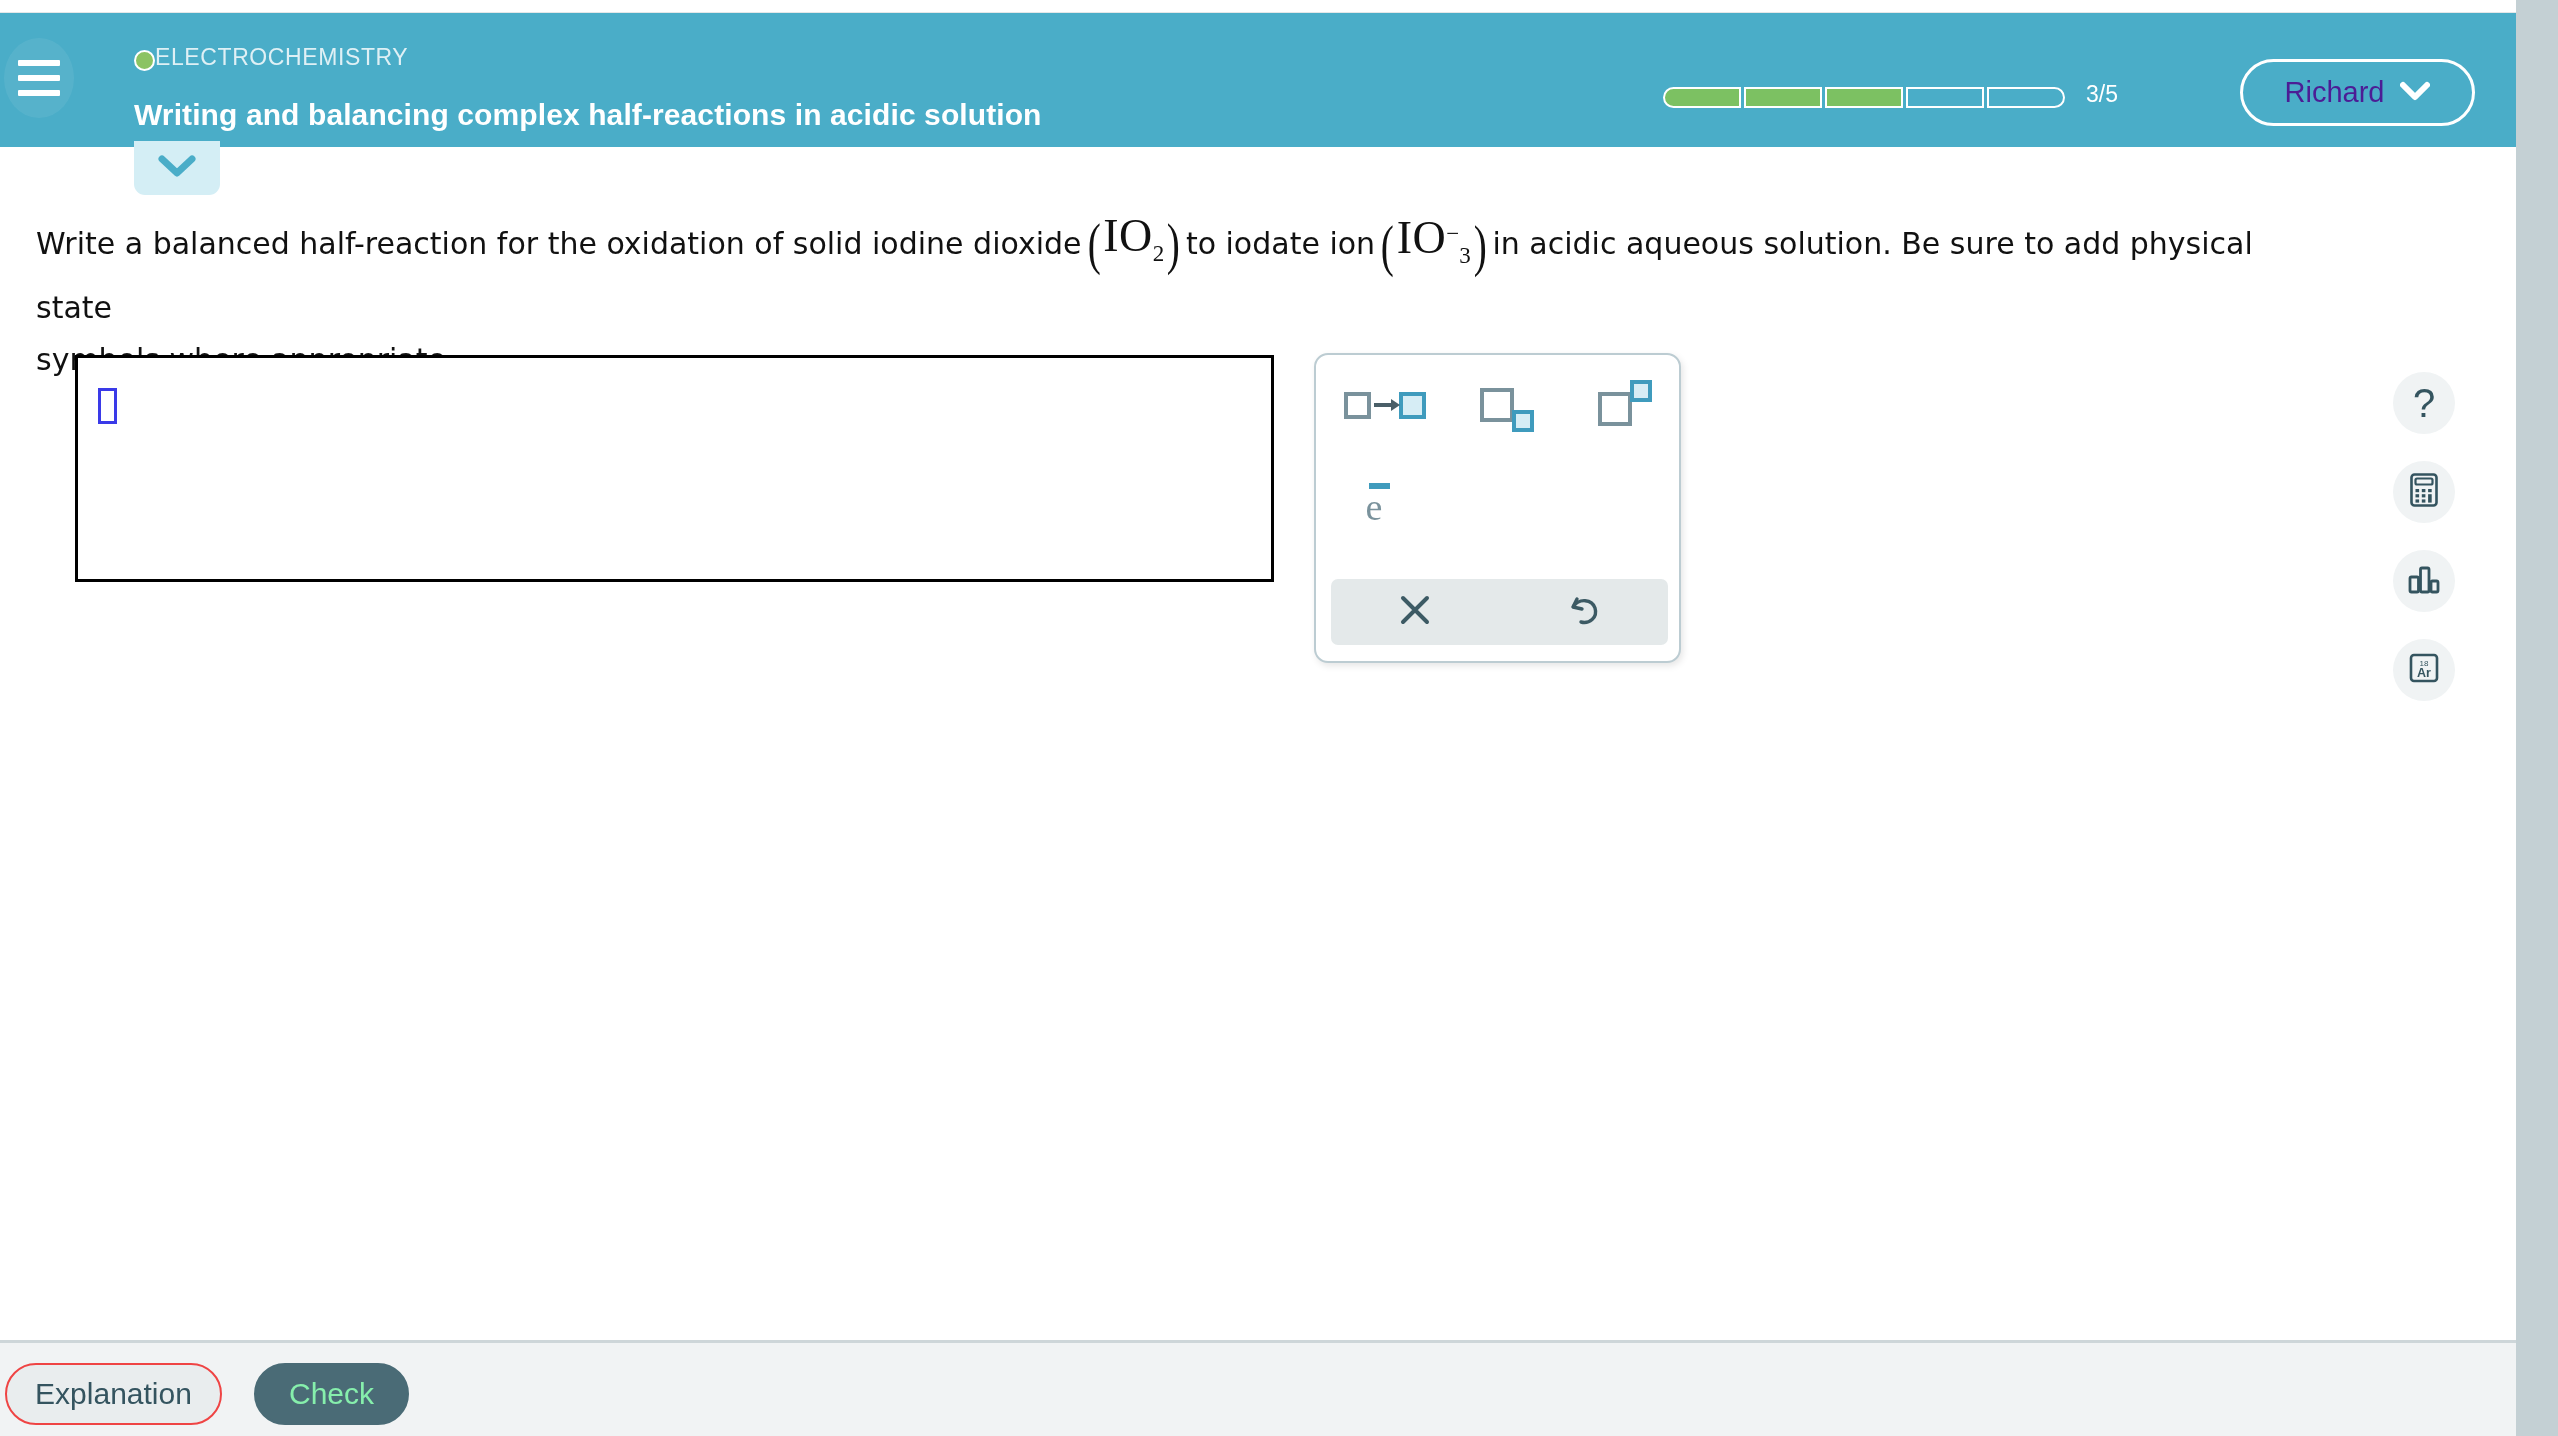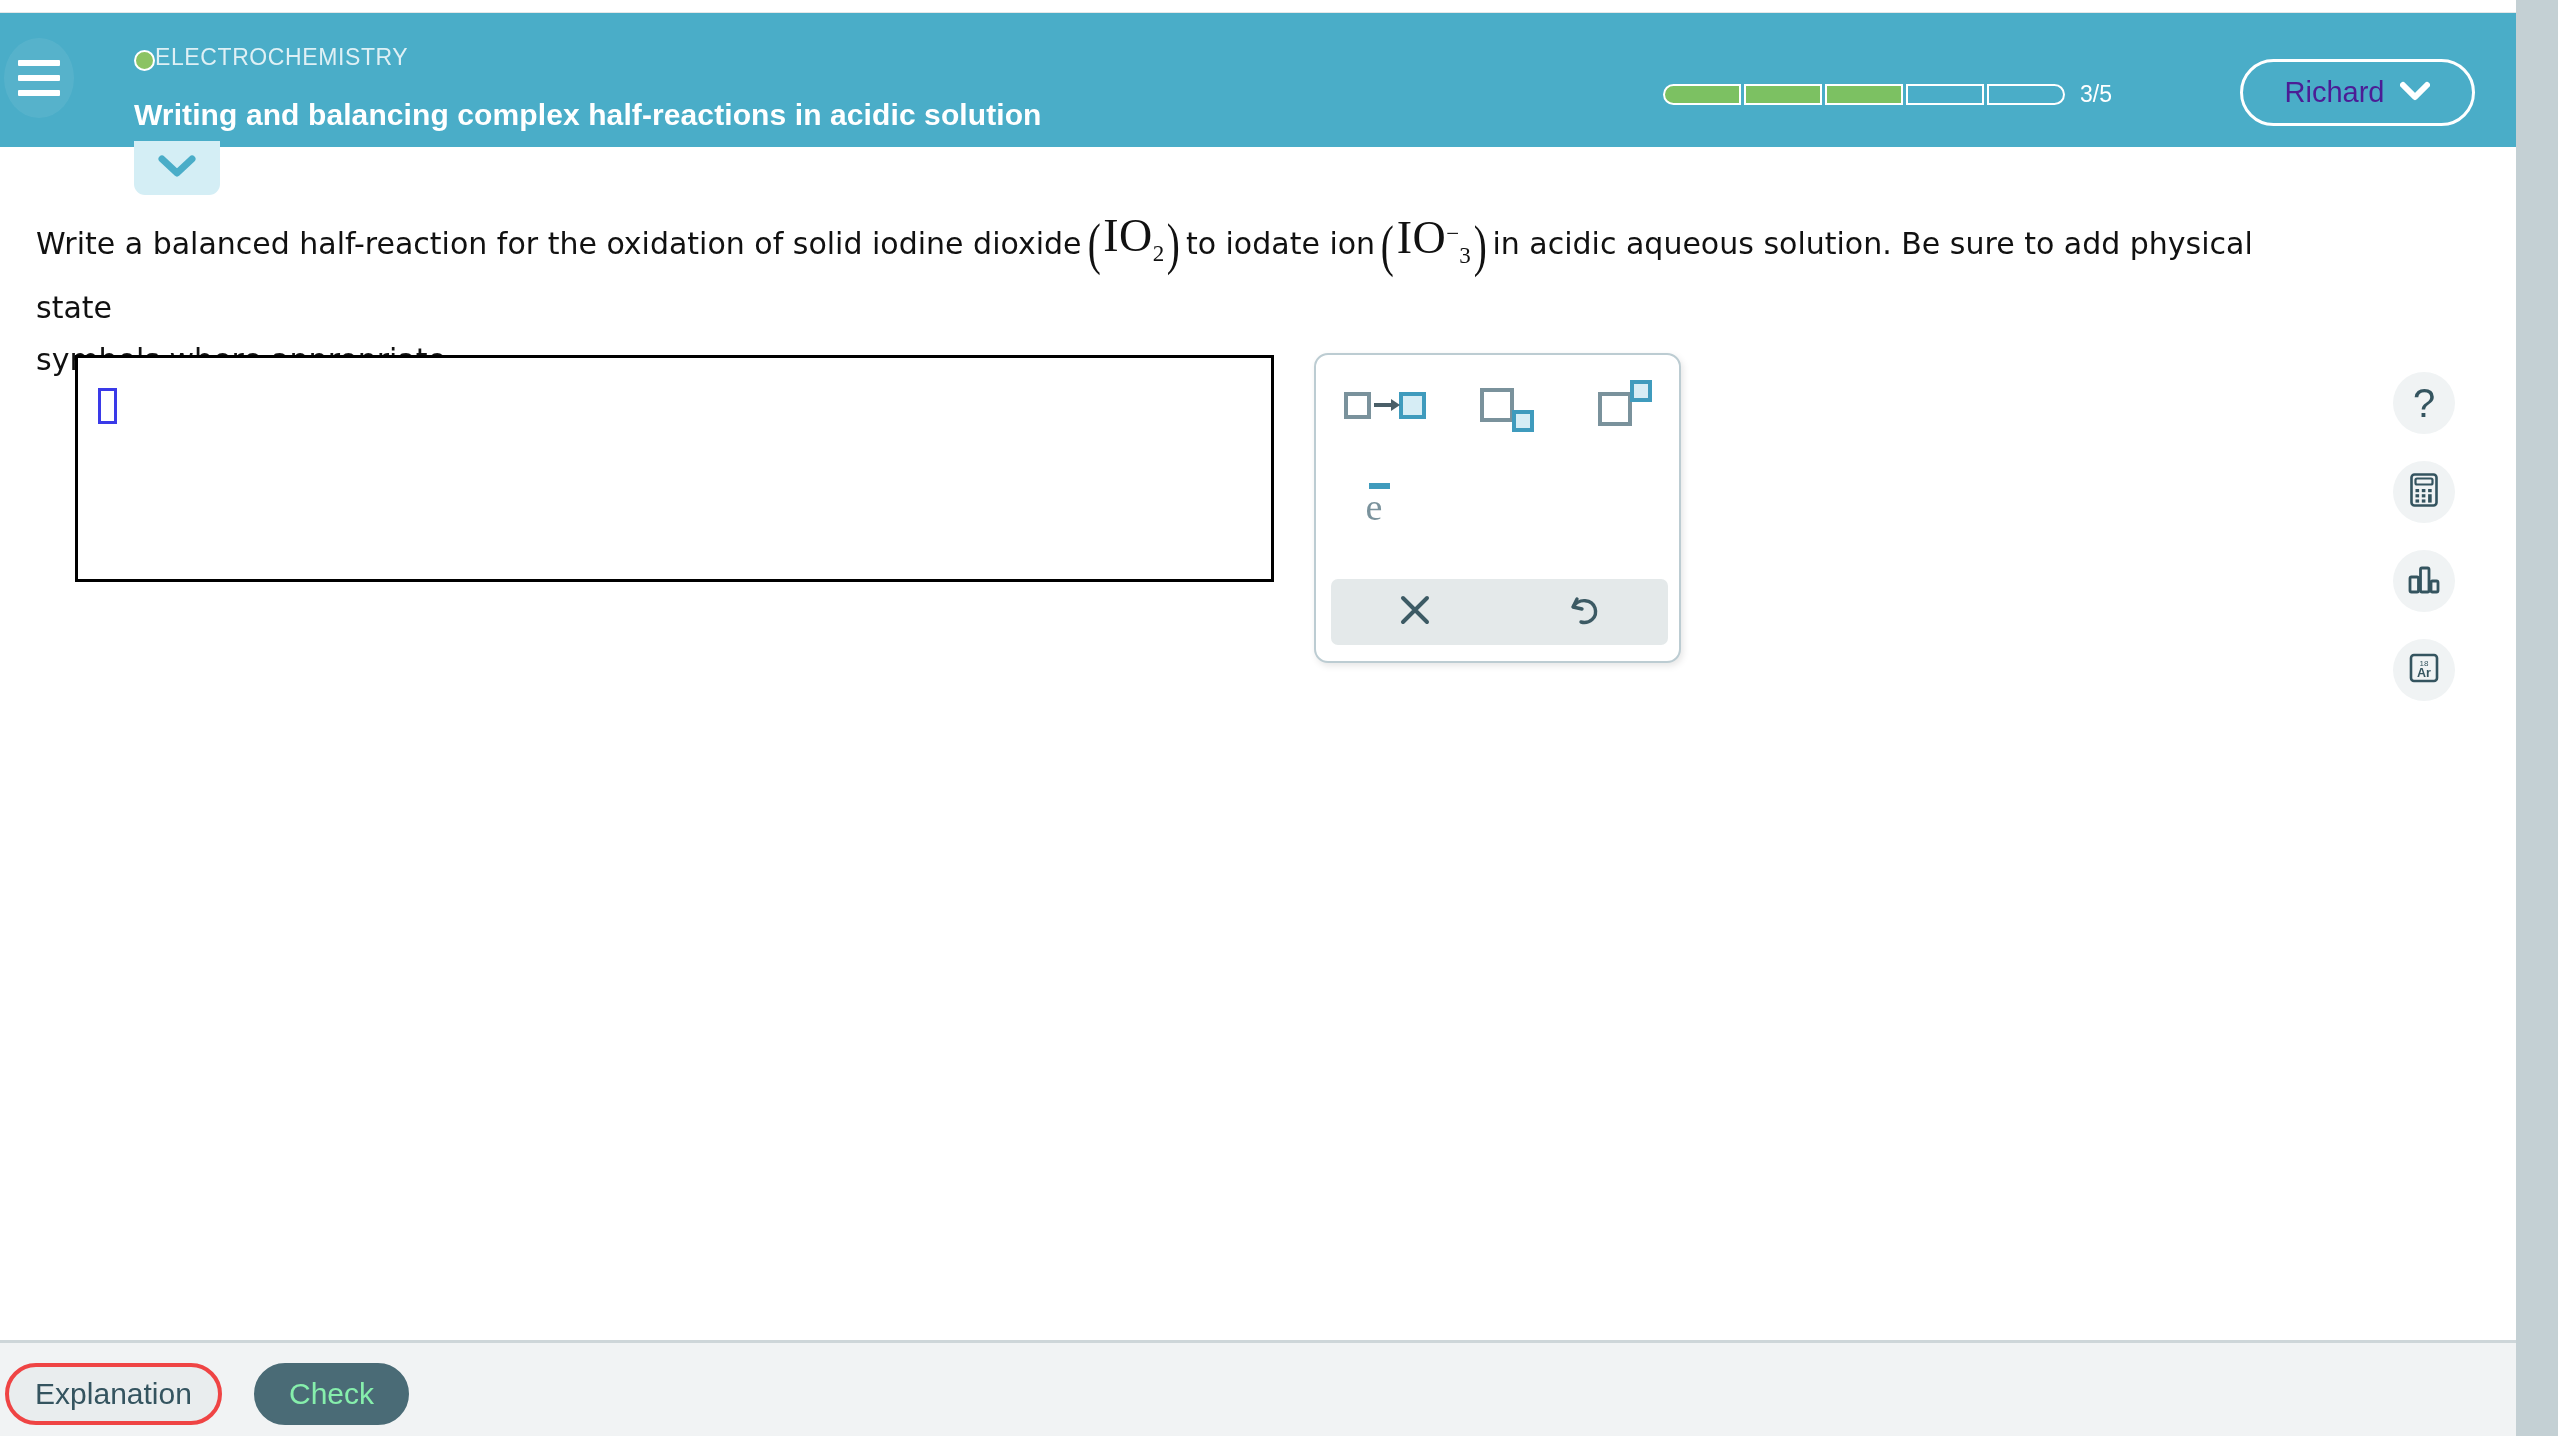--- a/index.html
+++ b/index.html
@@ -89,22 +89,22 @@
     font-weight: 600;
     letter-spacing: 0.1px;
     white-space: nowrap;
   }
 
   
   .progress-wrap {
     position: absolute;
     left: 1663px; top: 68px;
     display: flex;
-    align-items: center;
-    gap: 15px;
+    align-items: flex-end;
+    gap: 21px;
   }
   .seg-track { display: flex; gap: 3px; }
   .seg {
     width: 78px; height: 21px;
     border: 2px solid #ffffff;
     background: transparent;
     box-sizing: border-box;
   }
   .seg.filled { background: #7cc162; }
   .seg.first { border-top-left-radius: 11px; border-bottom-left-radius: 11px; }
@@ -332,21 +332,21 @@
     display: flex;
     align-items: center;
     justify-content: center;
     font-size: 30px;
     cursor: pointer;
   }
   .btn-explanation {
     left: 5px;
     width: 217px;
     background: #e9edee;
-    border: 4px solid #ef4444;
+    border: 2px solid #ef4444;
     color: #34545f;
   }
   .btn-check {
     left: 254px;
     width: 155px;
     background: #4a6b76;
     border: 2px solid #4a6b76;
     color: #86efac;
     font-weight: 500;
   }

